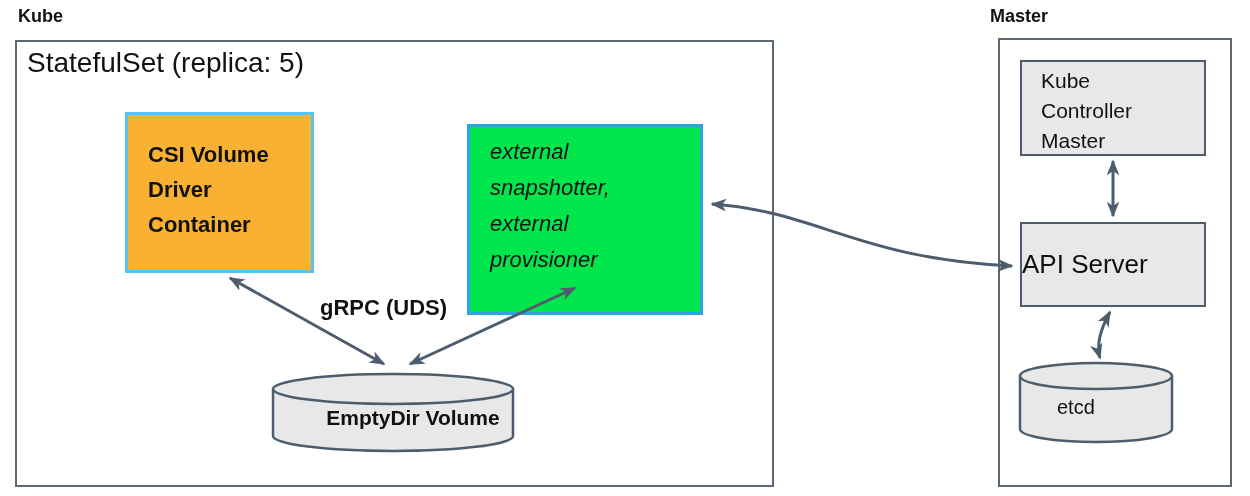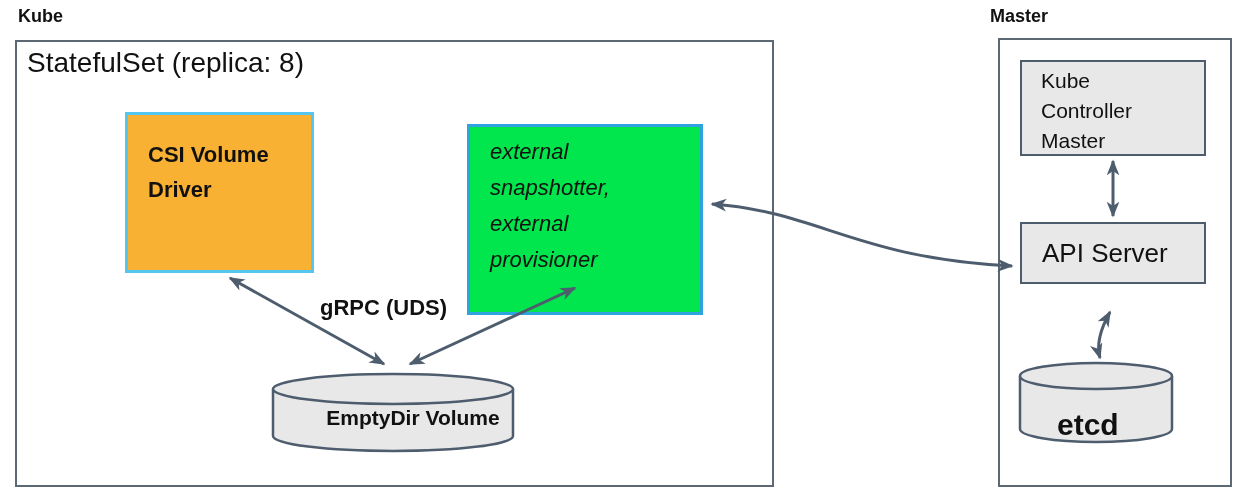--- a/index.html
+++ b/index.html
@@ -58,53 +58,53 @@
     background:var(--component-fill);
     border:2px solid var(--component-border);
     z-index:2;
   }
   .kcm-box{
     left:1020px;top:60px;width:186px;height:96px;
     padding:4px 0 0 19px;
     font-size:21px;line-height:30px;
   }
   .api-box{
-    left:1020px;top:222px;width:186px;height:62px;
+    left:1020px;top:222px;width:186px;height:85px;
     display:flex;align-items:center;
-    padding-left:20px;
     font-size:26px;
   }
   .grpc-label{left:320px;top:295px;font-size:22px;font-weight:bold;z-index:2;}
   .cyl-label{z-index:10;margin-left:20px;}
   .emptydir-label{
     left:273px;top:406px;width:240px;
     text-align:center;font-size:21px;font-weight:bold;
   }
-  .etcd-label{left:1037px;top:408px;font-size:30px;font-weight:bold;}
+  .etcd-label{left:1037px;top:396px;font-size:20px;}
   svg.layer{position:absolute;left:0;top:0;z-index:5;pointer-events:none;}
   .arrow-line{stroke:var(--arrow);stroke-width:3;fill:none;}
   .arrowhead{fill:var(--arrow);}
   .cyl-shape{fill:var(--component-fill);stroke:var(--arrow);stroke-width:2.5;}
 </style>
 </head>
 <body>
 
 <div class="stage">
 
   <div class="abs outer-label" style="left:18px;top:6px;">Kube</div>
   <div class="abs outer-label" style="left:990px;top:6px;">Master</div>
 
   <div class="abs outer-box" style="left:15px;top:40px;width:759px;height:447px;"></div>
   <div class="abs outer-box" style="left:998px;top:38px;width:234px;height:449px;"></div>
 
-  <div class="abs statefulset-title" style="left:27px;top:47px;">StatefulSet (replica: 8)</div>
+  <div class="abs statefulset-title" style="left:27px;top:47px;">StatefulSet (replica: 5)</div>
 
   <div class="abs color-box csi-box">
     <span class="line">CSI Volume</span>
     <span class="line">Driver</span>
+    <span class="line">Container</span>
   </div>
 
   <div class="abs color-box sidecar-box">
     <span class="line">external</span>
     <span class="line">snapshotter,</span>
     <span class="line">external</span>
     <span class="line">provisioner</span>
   </div>
 
   <div class="abs grpc-label">gRPC (UDS)</div>

